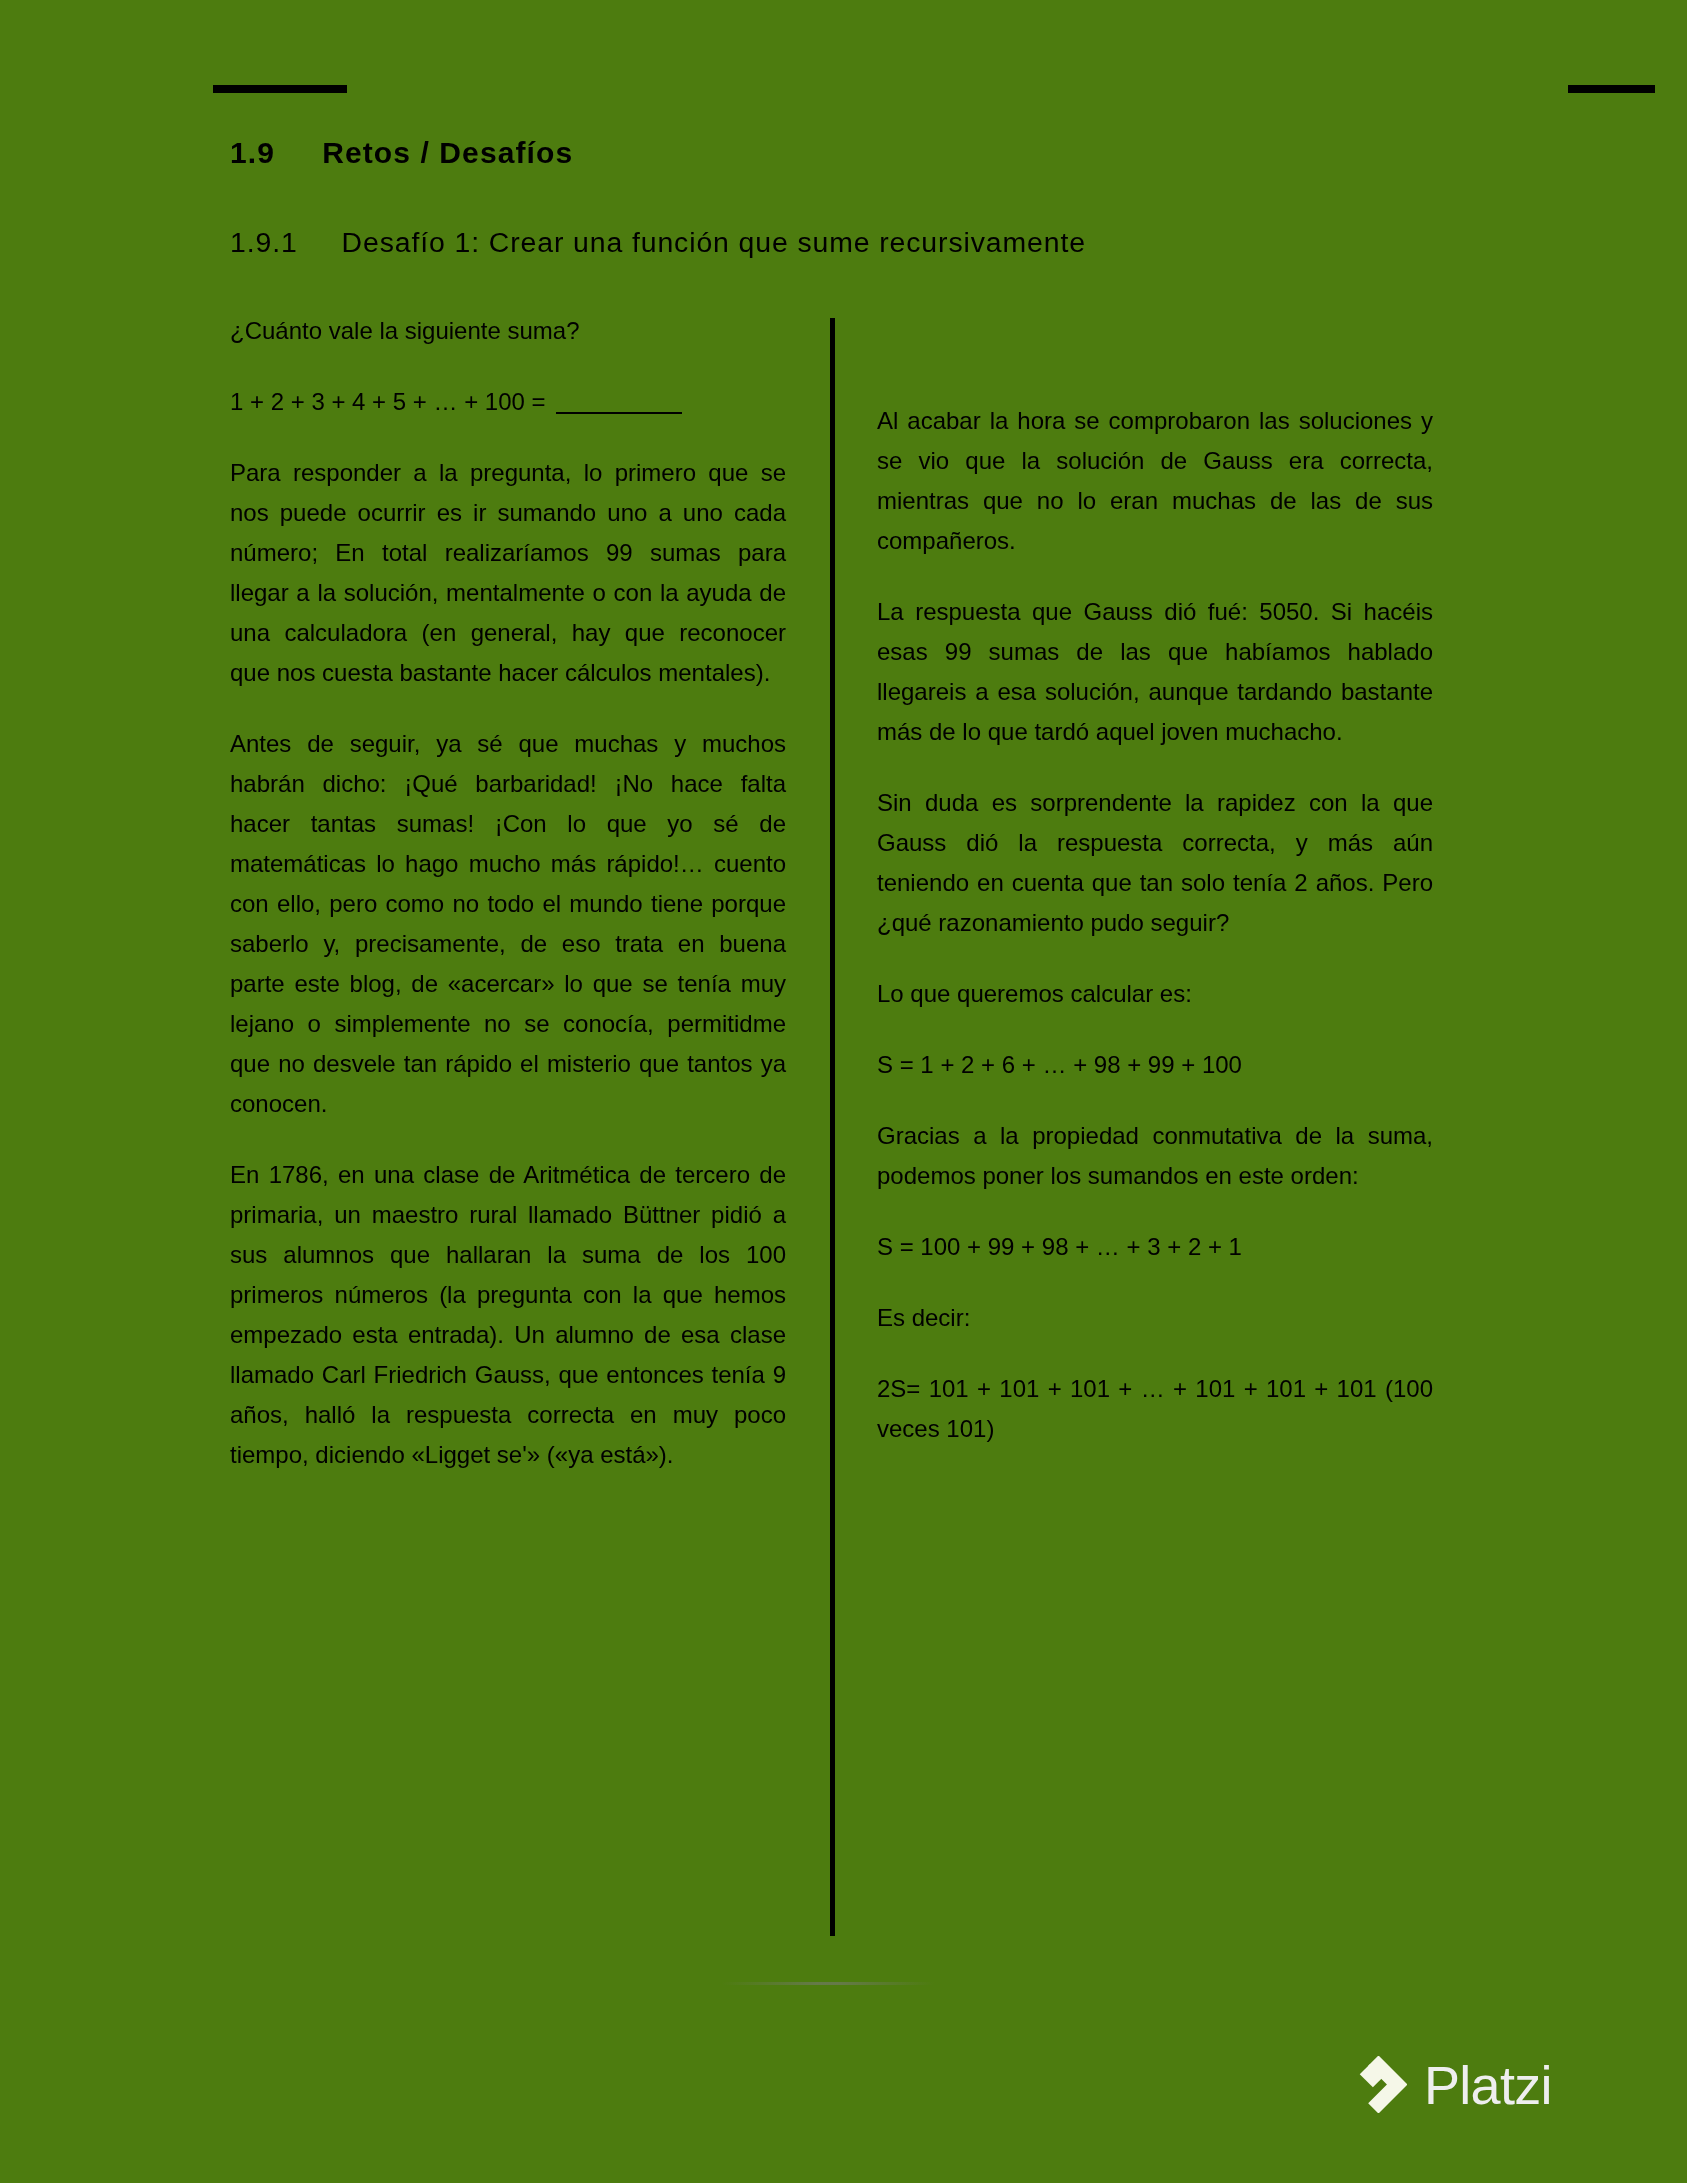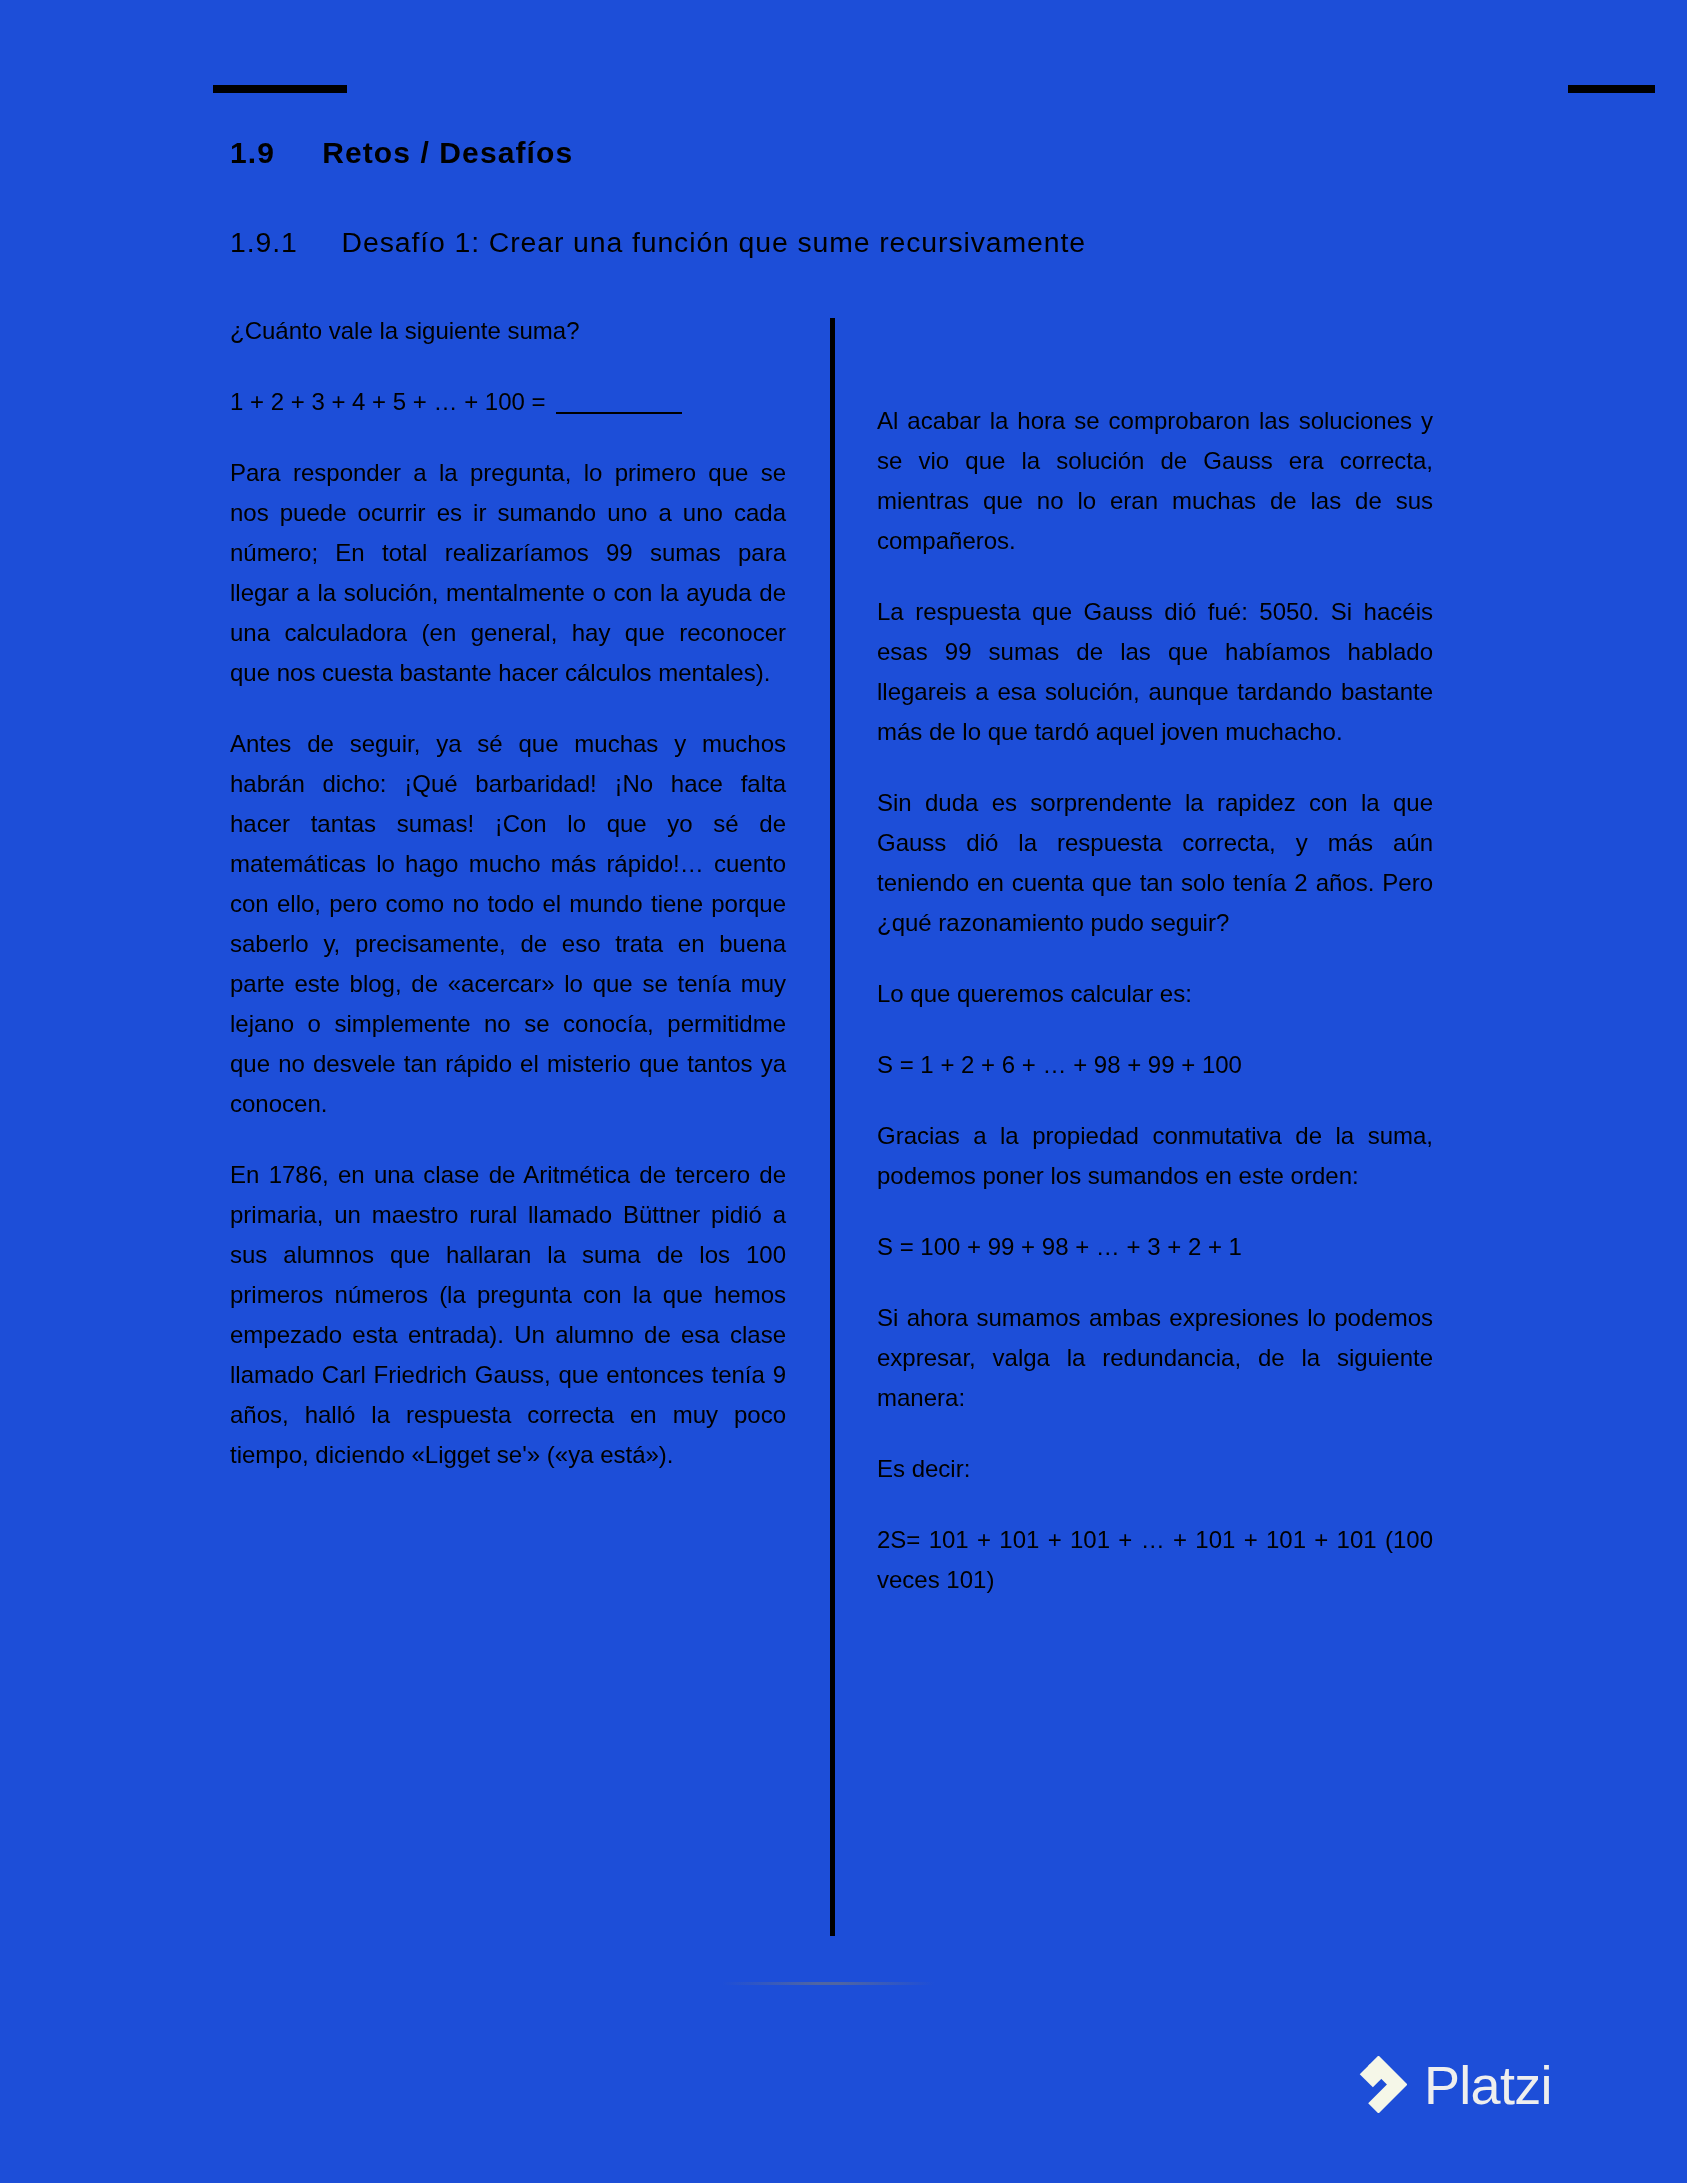--- a/index.html
+++ b/index.html
@@ -8,21 +8,21 @@
     background: #ffffff;
   }
   body {
     font-family: "Liberation Sans", sans-serif;
     color: #000000;
   }
   .page {
     position: relative;
     width: 1687px;
     height: 2183px;
-    background: #1d4ed8;
+    background: #4d7c0f;
     overflow: hidden;
   }
 
   
   .rule-top-left {
     position: absolute;
     left: 213px;
     top: 85px;
     width: 134px;
     height: 8px;
@@ -169,21 +169,20 @@
     <p class="para">Sin duda es sorprendente la rapidez con la que Gauss dió la respuesta correcta, y más aún teniendo en cuenta que tan solo tenía 2 años. Pero ¿qué razonamiento pudo seguir?</p>
 
     <p class="para no-justify">Lo que queremos calcular es:</p>
 
     <p class="para no-justify">S = 1 + 2 + 6 + … + 98 + 99 + 100</p>
 
     <p class="para">Gracias a la propiedad conmutativa de la suma, podemos poner los sumandos en este orden:</p>
 
     <p class="para no-justify">S = 100 + 99 + 98 + … + 3 + 2 + 1</p>
 
-    <p class="para">Si ahora sumamos ambas expresiones lo podemos expresar, valga la redundancia, de la siguiente manera:</p>
 
 
     <p class="para no-justify">Es decir:</p>
 
     <p class="para">2S= 101 + 101 + 101 + … + 101 + 101 + 101    (100 veces 101)</p>
   </div>
 
   <div class="bottom-divider"></div>
 
   <div class="watermark">

